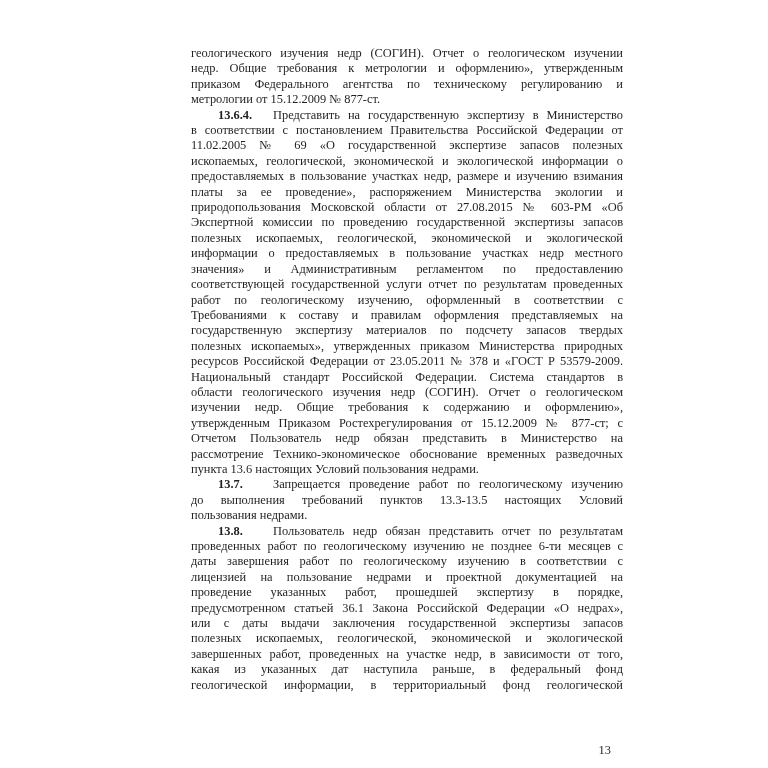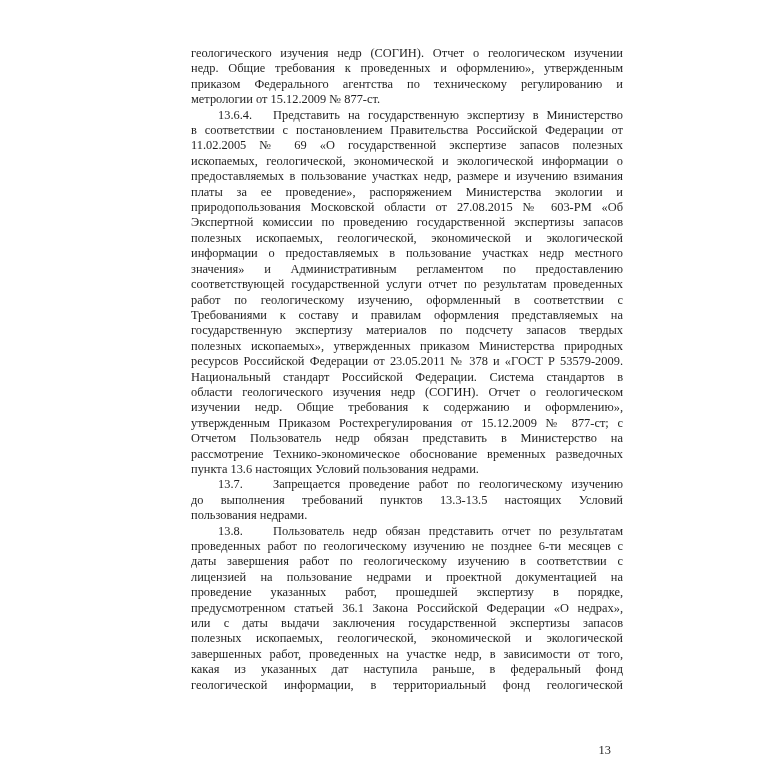--- a/index.html
+++ b/index.html
@@ -30,42 +30,42 @@
     text-align-last: left;
     white-space: normal;
   }
   .line.just {
     text-align-last: justify;
   }
   .line.first {
     padding-left: 27px;
   }
   .pnum {
-    font-weight: normal;
+    font-weight: bold;
     display: inline-block;
     min-width: 55px;
   }
   .footer {
     position: absolute;
     top: 743px;
     left: 191px;
     width: 420px;
     text-align: right;
     font-size: 12.4px;
     line-height: 15.4px;
   }
 </style>
 </head>
 <body>
 
 <div class="page">
   <div class="textblock">
       <div class="para">
         <div class="line just">геологического изучения недр (СОГИН). Отчет о геологическом изучении</div>
-        <div class="line just">недр. Общие требования к проведенных и оформлению», утвержденным</div>
+        <div class="line just">недр. Общие требования к метрологии и оформлению», утвержденным</div>
         <div class="line just">приказом Федерального агентства по техническому регулированию и</div>
         <div class="line">метрологии от 15.12.2009 № 877-ст.</div>
       </div>
       <div class="para">
         <div class="line just first"><span class="pnum">13.6.4.</span>Представить на государственную экспертизу в Министерство</div>
         <div class="line just">в соответствии с постановлением Правительства Российской Федерации от</div>
         <div class="line just">11.02.2005 № 69 «О государственной экспертизе запасов полезных</div>
         <div class="line just">ископаемых, геологической, экономической и экологической информации о</div>
         <div class="line just">предоставляемых в пользование участках недр, размере и изучению взимания</div>
         <div class="line just">платы за ее проведение», распоряжением Министерства экологии и</div>

